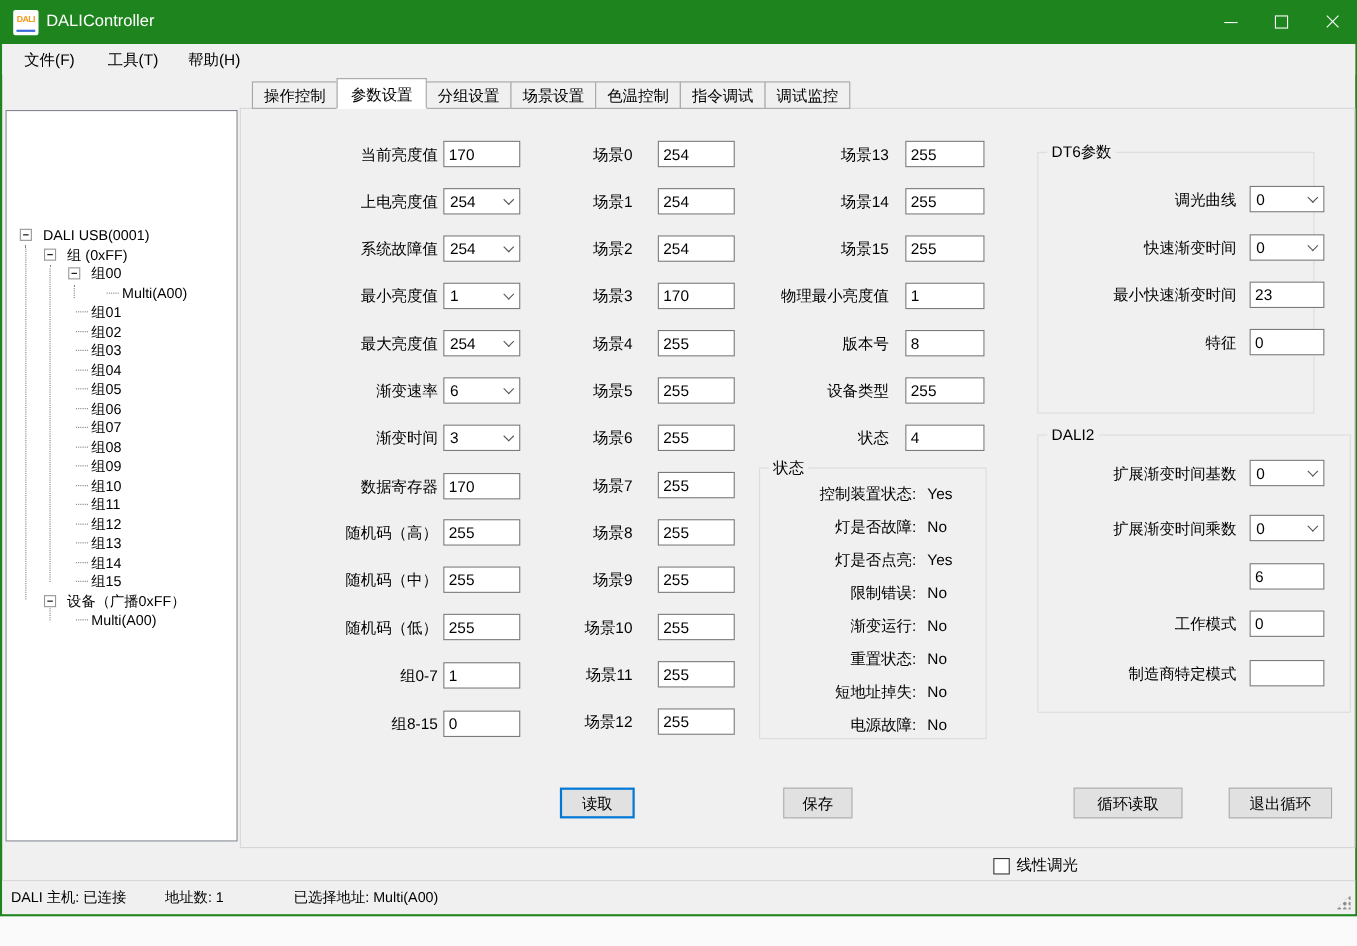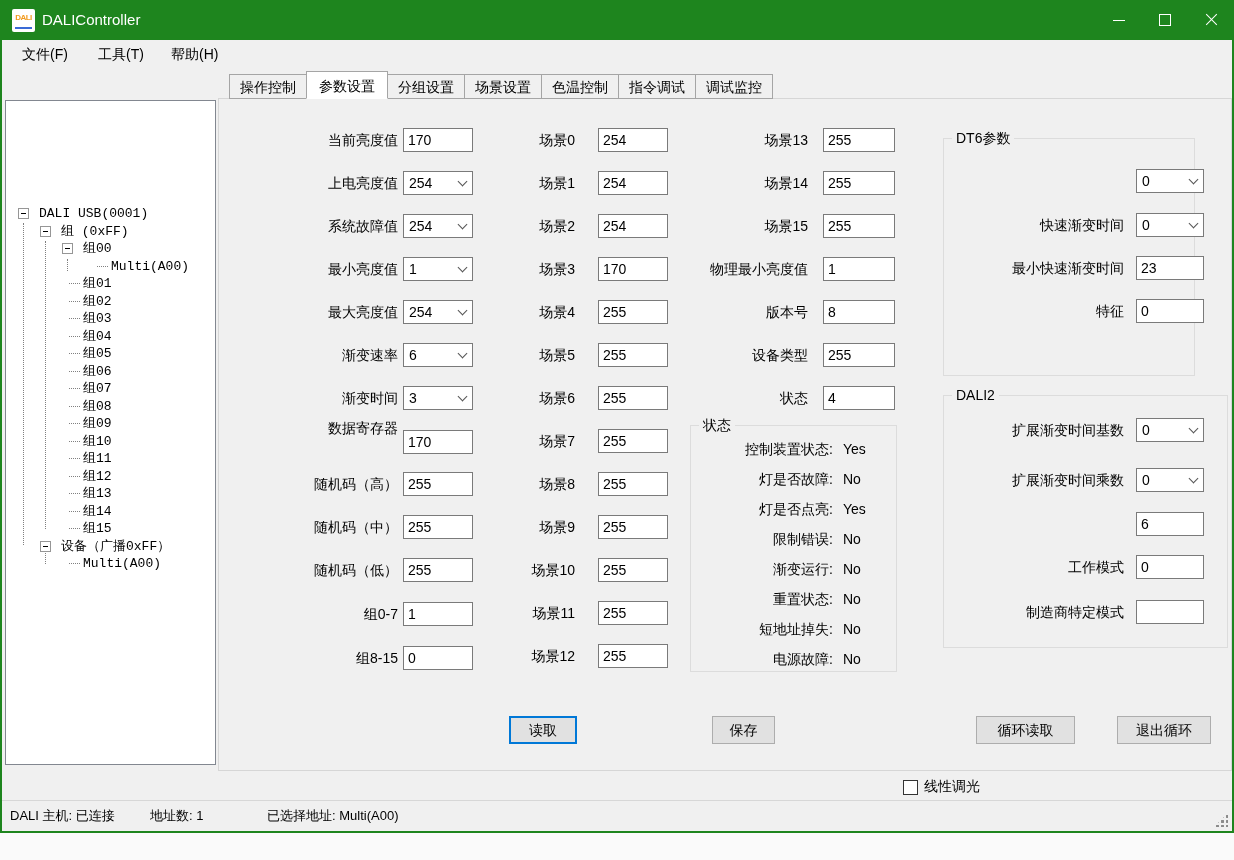--- a/index.html
+++ b/index.html
@@ -25,21 +25,21 @@
   .menuitem { position:absolute; top:0; height:28px; line-height:28px; font-size:14px; color:#000; padding:0 6px; }
 
   
   .tabstrip { position:absolute; left:229px; top:71px; height:28px; display:flex; align-items:flex-end; z-index:3; }
   .tab { height:25px; line-height:24px; padding:0 10px; font-size:14px; background:#f0f0f0; border:1px solid #a5a5a5; margin-right:-1px; color:#000; }
   .tab.active { height:28px; line-height:28px; background:#fff; border-bottom:1px solid #fff; padding:0 12px; position:relative; z-index:2; }
   .tabpanel { position:absolute; left:218px; top:98px; width:1014px; height:673px; background:#f0f0f0; border:1px solid #d6d6d6; z-index:1; }
 
   
   .treepanel { position:absolute; left:5px; top:100px; width:211px; height:665px; background:#fff; border:1px solid #828790; z-index:2; }
-  .trow { position:absolute; height:17.5px; line-height:17.5px; font-size:13px; font-family:Liberation Mono, monospace; white-space:nowrap; color:#000; cursor:default; }
+  .trow { position:absolute; height:17.5px; line-height:17.5px; font-size:13px; font-family:Liberation Sans, sans-serif; white-space:nowrap; color:#000; cursor:default; }
   .trow.leaf::before { content:""; position:absolute; left:-14px; top:8px; width:11px; border-top:1px dotted #808080; }
   .tbox { position:absolute; width:11px; height:11px; border:1px solid #969696; background:#fff; z-index:2; }
   .tbox::before { content:""; position:absolute; left:2px; top:4px; width:5px; height:1px; background:#000; }
   .tguide { position:absolute; width:1px; border-left:1px dotted #808080; }
 
   
   .lbl { position:absolute; height:24px; line-height:24px; font-size:14px; color:#000; text-align:right; z-index:2; white-space:nowrap; }
   .txt { position:absolute; width:70px; height:24px; border:1px solid #7a7a7a; background:#fff; font-family:"Liberation Sans","DejaVu Sans",sans-serif; font-size:14px; padding:0 4px; color:#000; z-index:2; }
   .combo { position:absolute; width:70px; height:24px; border:1px solid #7a7a7a; background:#fff; z-index:2; }
   .combo .cv { position:absolute; left:5px; top:0; line-height:22px; font-size:14px; color:#000; }
@@ -170,21 +170,21 @@
   <span class="lbl c1l" style="top:343px">渐变速率</span>
   <div class="combo c1f" style="top:343px">
       <span class="cv">6</span>
       <span class="ca"></span>
     </div>
   <span class="lbl c1l" style="top:386px">渐变时间</span>
   <div class="combo c1f" style="top:386px">
       <span class="cv">3</span>
       <span class="ca"></span>
     </div>
-  <span class="lbl c1l" style="top:416px">数据寄存器</span>
+  <span class="lbl c1l" style="top:430px">数据寄存器</span>
   <input class="txt c1f" style="top: 430px;" value="170">
   <span class="lbl c1l" style="top:472px">随机码（高）</span>
   <input class="txt c1f" style="top: 472px;" value="255">
   <span class="lbl c1l" style="top:515px">随机码（中）</span>
   <input class="txt c1f" style="top: 515px;" value="255">
   <span class="lbl c1l" style="top:558px">随机码（低）</span>
   <input class="txt c1f" style="top: 558px;" value="255">
   <span class="lbl c1l" style="top:602px">组0-7</span>
   <input class="txt c1f" style="top: 602px;" value="1">
   <span class="lbl c1l" style="top:646px">组8-15</span>
@@ -264,20 +264,21 @@
       </div>
     <div class="srow" style="top:218px">
         <span class="sl">电源故障:</span>
         <span class="sv">No</span>
       </div>
   </div>
 
   <div class="gbox" style="left:943px;top:138px;width:252px;height:238px">
     <span class="gtitle">DT6参数</span>
   </div>
+  <span class="lbl c4l" style="top:169px">调光曲线</span>
   <div class="combo c4f" style="top:169px">
       <span class="cv">0</span>
       <span class="ca"></span>
     </div>
   <span class="lbl c4l" style="top:213px">快速渐变时间</span>
   <div class="combo c4f" style="top:213px">
       <span class="cv">0</span>
       <span class="ca"></span>
     </div>
   <span class="lbl c4l" style="top:256px">最小快速渐变时间</span>

